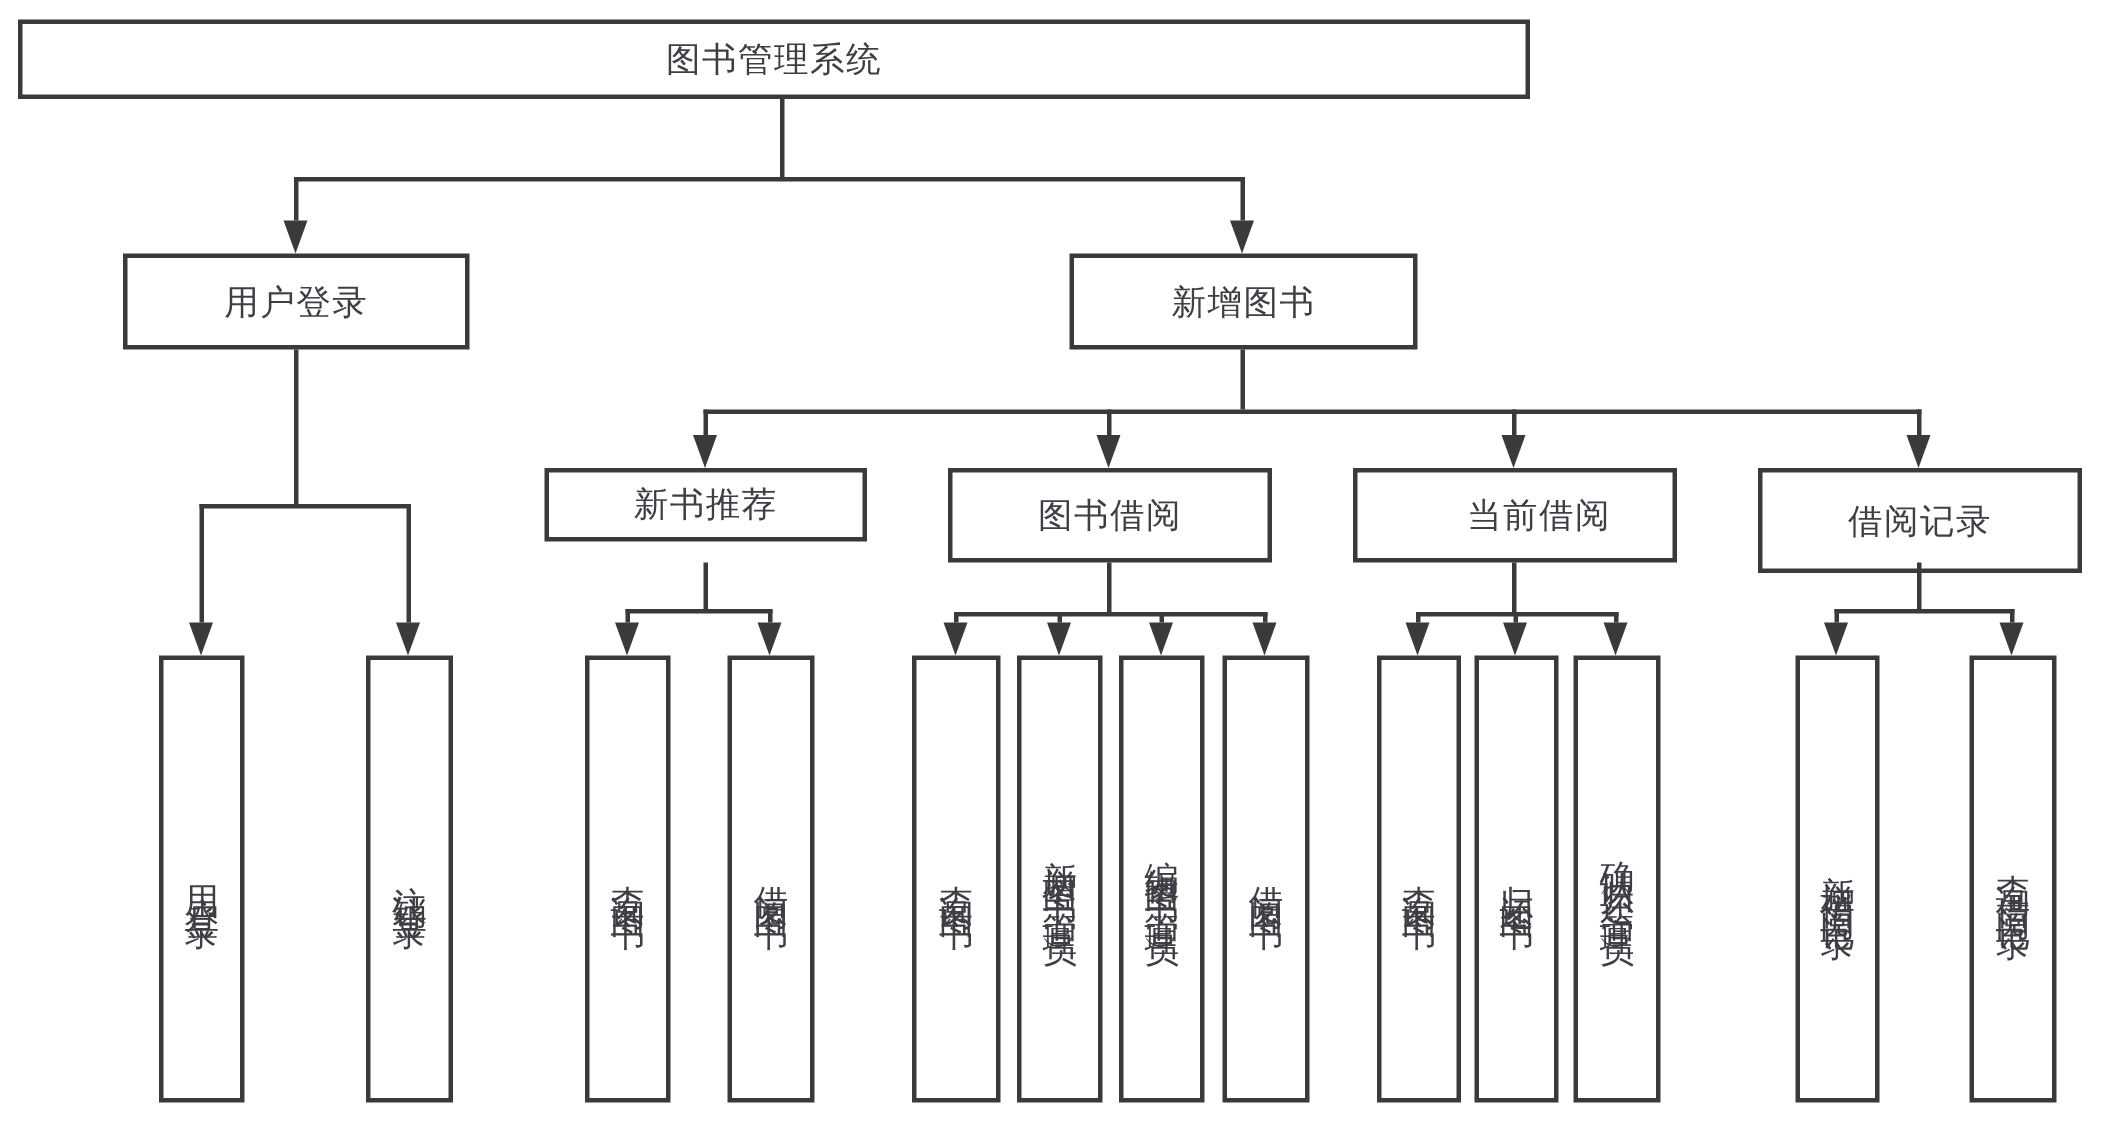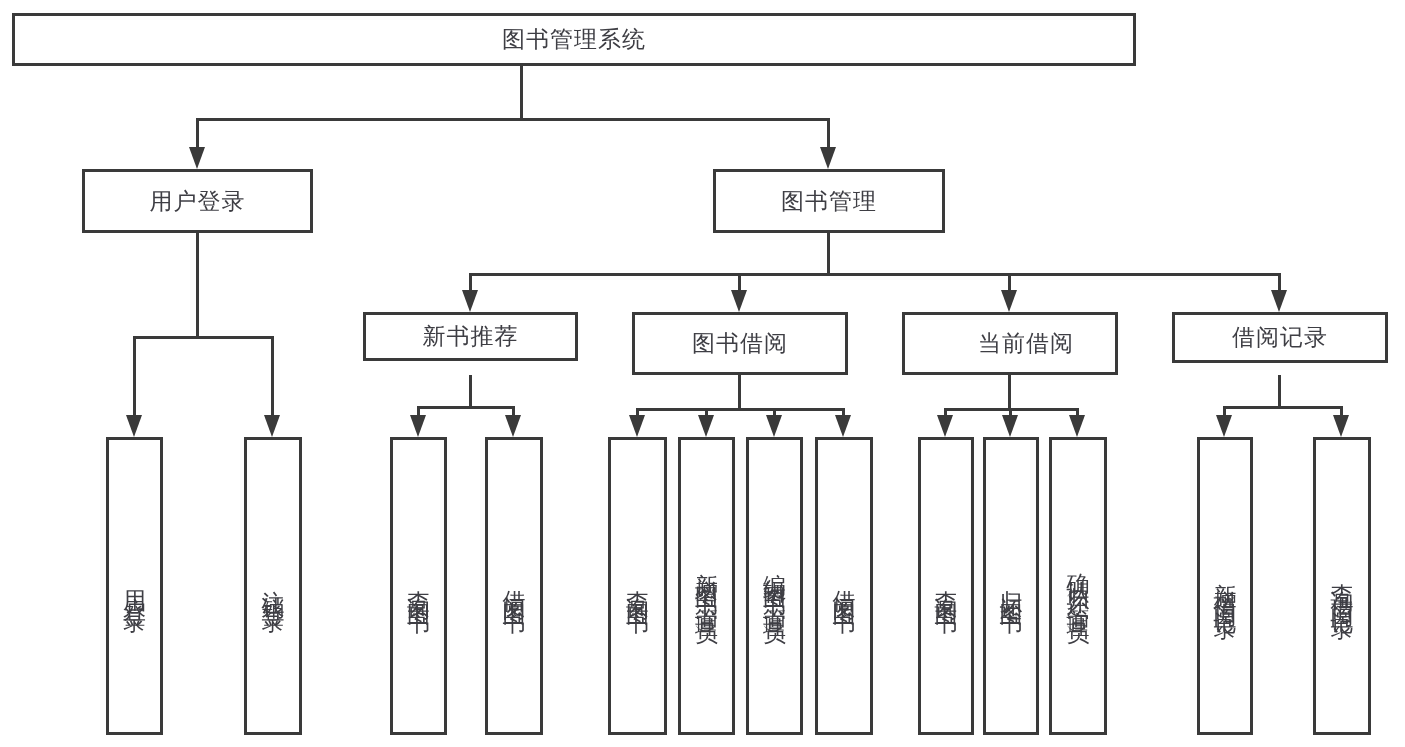--- a/index.html
+++ b/index.html
@@ -61,36 +61,36 @@
     white-space:nowrap;
     z-index:10;
     opacity:.85;
   }
 </style>
 </head>
 <body>
 
 <div id="canvas">
 
-  <div class="box" style="left:12px;top:13px;width:1124px;height:53px;">
+  <div class="box" style="left:12px;top:13px;width:1008px;height:53px;">
     <span>图书管理系统</span>
   </div>
 
   <div class="vline" style="left:520px;top:66px;height:52px;"></div>
   <div class="hline" style="left:196px;top:118px;width:634px;"></div>
   <div class="vline" style="left:196px;top:118px;height:29px;"></div>
   <div class="arrow" style="left:189px;top:147px;"></div>
   <div class="vline" style="left:827px;top:118px;height:29px;"></div>
   <div class="arrow" style="left:820px;top:147px;"></div>
 
   <div class="box" style="left:82px;top:169px;width:231px;height:64px;">
     <span>用户登录</span>
   </div>
   <div class="box" style="left:713px;top:169px;width:232px;height:64px;">
-    <span>图书管理</span>
+    <span>新增图书</span>
   </div>
 
   <div class="vline" style="left:196px;top:233px;height:103px;"></div>
   <div class="hline" style="left:133px;top:336px;width:141px;"></div>
   <div class="vline" style="left:133px;top:336px;height:79px;"></div>
   <div class="arrow" style="left:126px;top:415px;"></div>
   <div class="vline" style="left:271px;top:336px;height:79px;"></div>
   <div class="arrow" style="left:264px;top:415px;"></div>
 
   <div class="vline" style="left:827px;top:233px;height:40px;"></div>
@@ -106,21 +106,21 @@
 
   <div class="box" style="left:363px;top:312px;width:215px;height:49px;">
     <span>新书推荐</span>
   </div>
   <div class="box" style="left:632px;top:312px;width:216px;height:63px;">
     <span>图书借阅</span>
   </div>
   <div class="box" style="left:902px;top:312px;width:216px;height:63px;padding-left:32px;">
     <span>当前借阅</span>
   </div>
-  <div class="box" style="left:1172px;top:312px;width:216px;height:51px;">
+  <div class="box" style="left:1172px;top:312px;width:216px;height:70px;">
     <span>借阅记录</span>
   </div>
 
   <div class="vline" style="left:469px;top:375px;height:31px;"></div>
   <div class="hline" style="left:417px;top:406px;width:98px;"></div>
   <div class="vline" style="left:417px;top:406px;height:9px;"></div>
   <div class="arrow" style="left:410px;top:415px;"></div>
   <div class="vline" style="left:512px;top:406px;height:9px;"></div>
   <div class="arrow" style="left:505px;top:415px;"></div>
 

